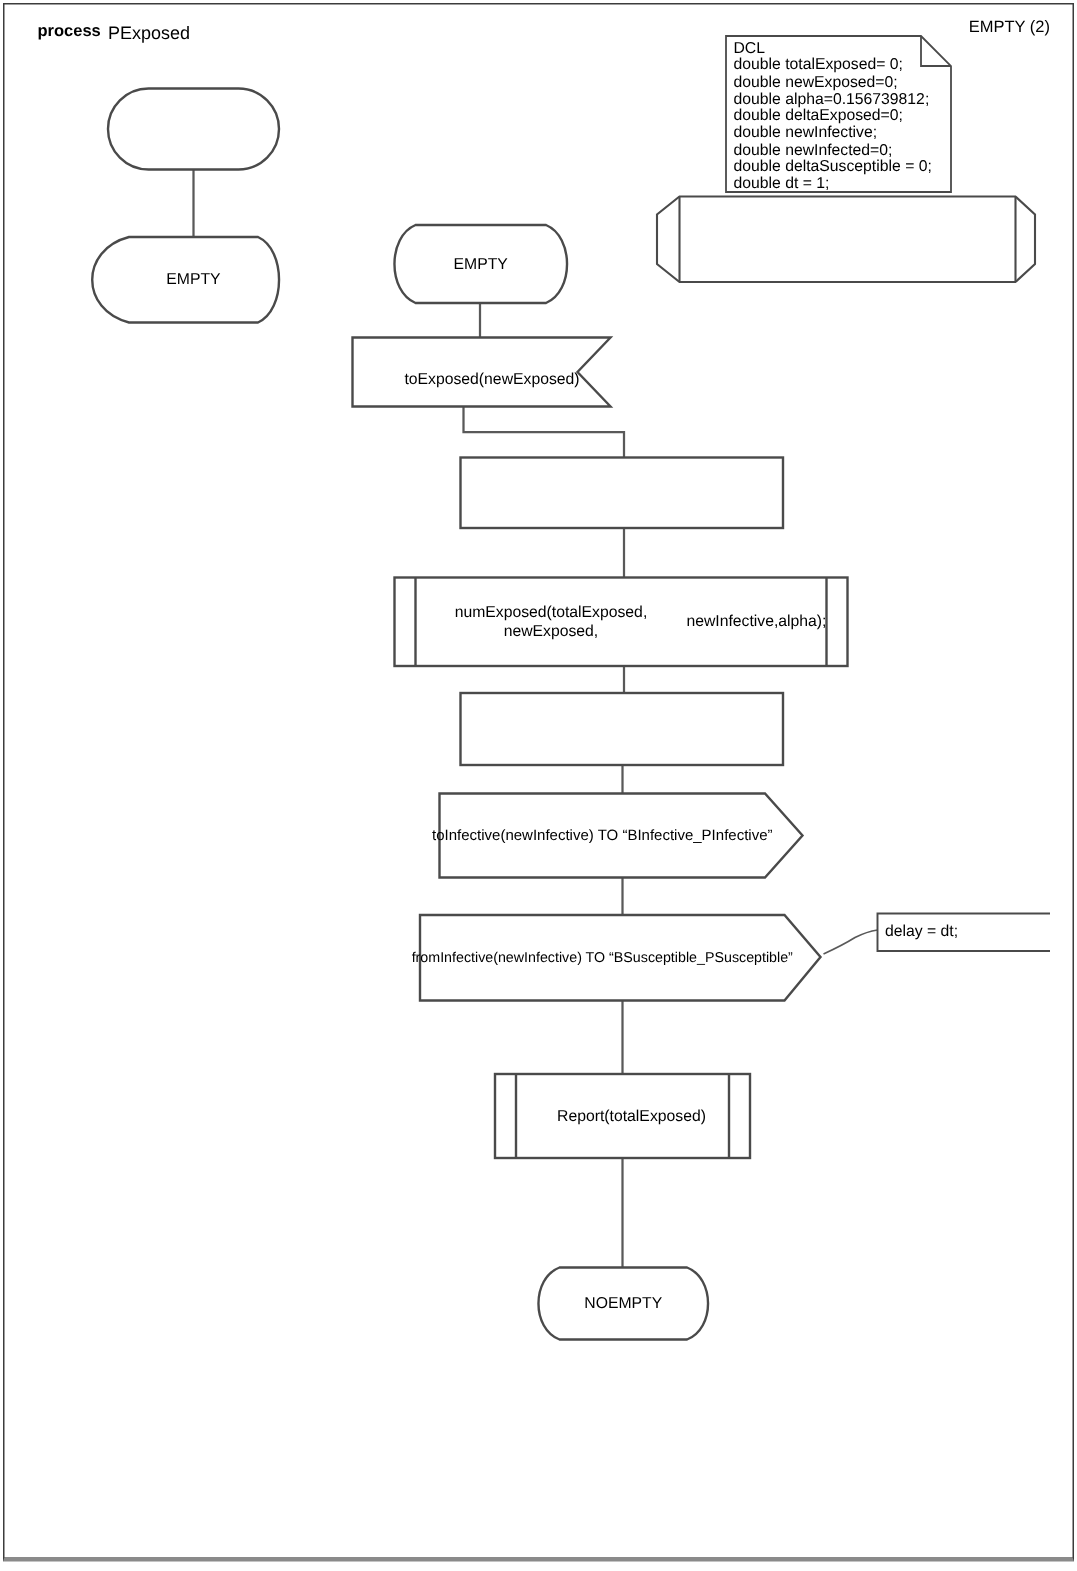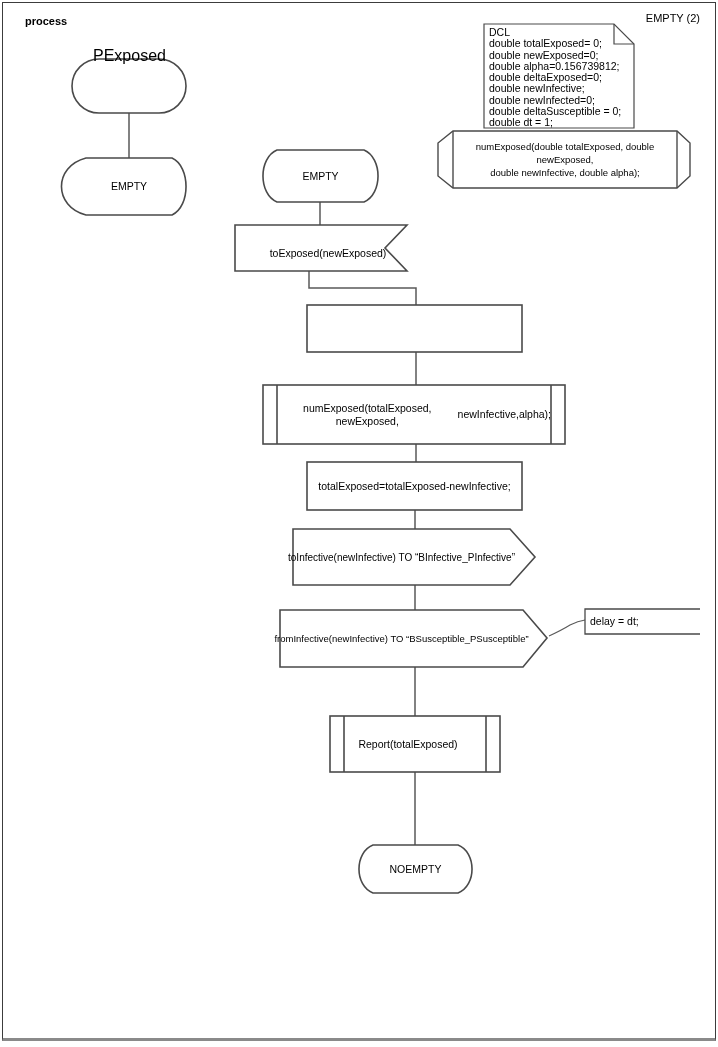--- a/index.html
+++ b/index.html
@@ -3,21 +3,21 @@
 <meta charset="utf-8">
 <style>
   * { margin:0; padding:0; box-sizing:border-box; }
   body { width:718px; height:1047px; background:#fff; font-family:"Liberation Sans", sans-serif; position:relative; overflow:hidden; }
   .page { position:absolute; left:0; top:0; width:718px; height:1047px; background:#fff; }
   .page-border { position:absolute; left:2px; top:2px; width:714px; height:1039px; border:1px solid #3c3c3c; border-bottom:3px solid #8a8a8a; pointer-events:none; }
   svg.diagram { position:absolute; left:0; top:0; }
   .lbl { position:absolute; display:flex; align-items:center; justify-content:center; text-align:center; font-size:10.5px; color:#000; line-height:13px; }
   .lbl.nowrap { white-space:nowrap; }
   .hdr-kind { position:absolute; left:25px; top:15px; font-size:11px; font-weight:bold; color:#000; }
-  .hdr-name { position:absolute; left:93px; top:15px; font-size:16px; color:#000;margin-top:32px; }
+  .hdr-name { position:absolute; left:72px; top:15px; font-size:12px; color:#000; }
   .hdr-page { position:absolute; right:18px; top:12px; font-size:11px; color:#000;margin-left:25px; }
   .dcl-text { position:absolute; left:489px; top:27px; width:144px; font-size:10.5px; line-height:11.3px; color:#000; }
   .two-line div { display:block; }
 </style>
 </head>
 <body>
 
 <div class="page">
 
   <svg class="diagram" width="718" height="1047" viewBox="0 0 718 1047">
@@ -72,43 +72,38 @@
     <div>double totalExposed= 0;</div>
     <div>double newExposed=0;</div>
     <div>double alpha=0.156739812;</div>
     <div>double deltaExposed=0;</div>
     <div>double newInfective;</div>
     <div>double newInfected=0;</div>
     <div>double deltaSusceptible = 0;</div>
     <div>double dt = 1;</div>
   </div>
 
-  <div class="lbl two-line" style="left:453px; top:131px; width:224px; height:57px; font-size:9.5px; line-height:13px; flex-direction:column;">
-    <div class="nowrap">numExposed(double totalExposed, double newExposed,</div>
-    <div class="nowrap">double newInfective, double alpha);</div>
-  </div>
 
   <div class="lbl" style="left:72px; top:158px; width:114px; height:57px;">EMPTY</div>
 
   <div class="lbl" style="left:263px; top:150px; width:115px; height:52px;">EMPTY</div>
 
   <div class="lbl nowrap" style="left:235px; top:225px; width:150px; height:56px;padding-left:36px;">toExposed(newExposed)</div>
 
 
   <div class="lbl two-line" style="left:277px; top:385px; width:274px; height:59px; ">
     <div class="nowrap">numExposed(totalExposed, newExposed,</div>
     <div class="nowrap">newInfective,alpha);</div>
   </div>
 
-  <div class="lbl nowrap" style="left:307px; top:462px; width:215px; height:48px;">totalExposed=totalExposed-newInfective;</div>
 
   <div class="lbl nowrap" style="left:293px; top:529px; width:217px; height:56px; font-size:10px;">toInfective(newInfective) TO “BInfective_PInfective”</div>
 
   <div class="lbl nowrap" style="left:280px; top:610px; width:243px; height:57px; font-size:9.5px;">fromInfective(newInfective) TO “BSusceptible_PSusceptible”</div>
 
   <div class="lbl nowrap" style="left:590px; top:609px; height:25px; justify-content:flex-start;">delay = dt;</div>
 
-  <div class="lbl nowrap" style="left:335px; top:716px; width:146px; height:56px;">Report(totalExposed)</div>
+  <div class="lbl nowrap" style="left:348px; top:716px; width:146px; height:56px;">Report(totalExposed)</div>
 
   <div class="lbl" style="left:359px; top:845px; width:113px; height:48px;">NOEMPTY</div>
 
   <div class="page-border"></div>
 </div>
 
 </body></html>

